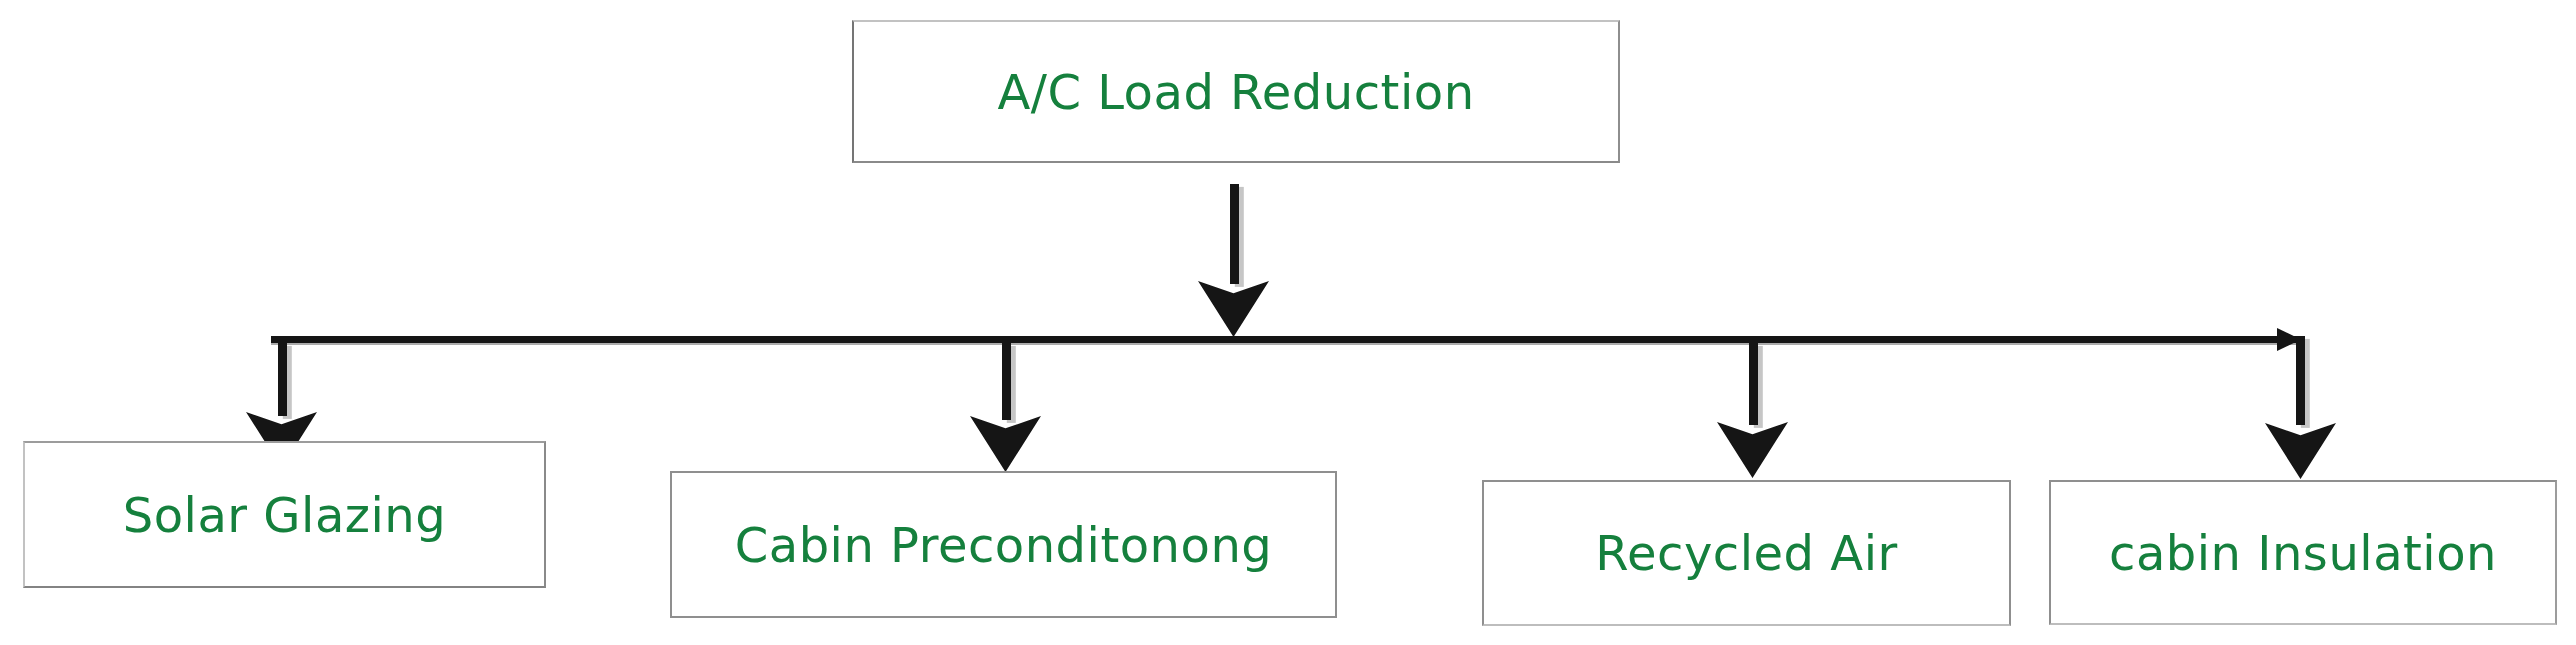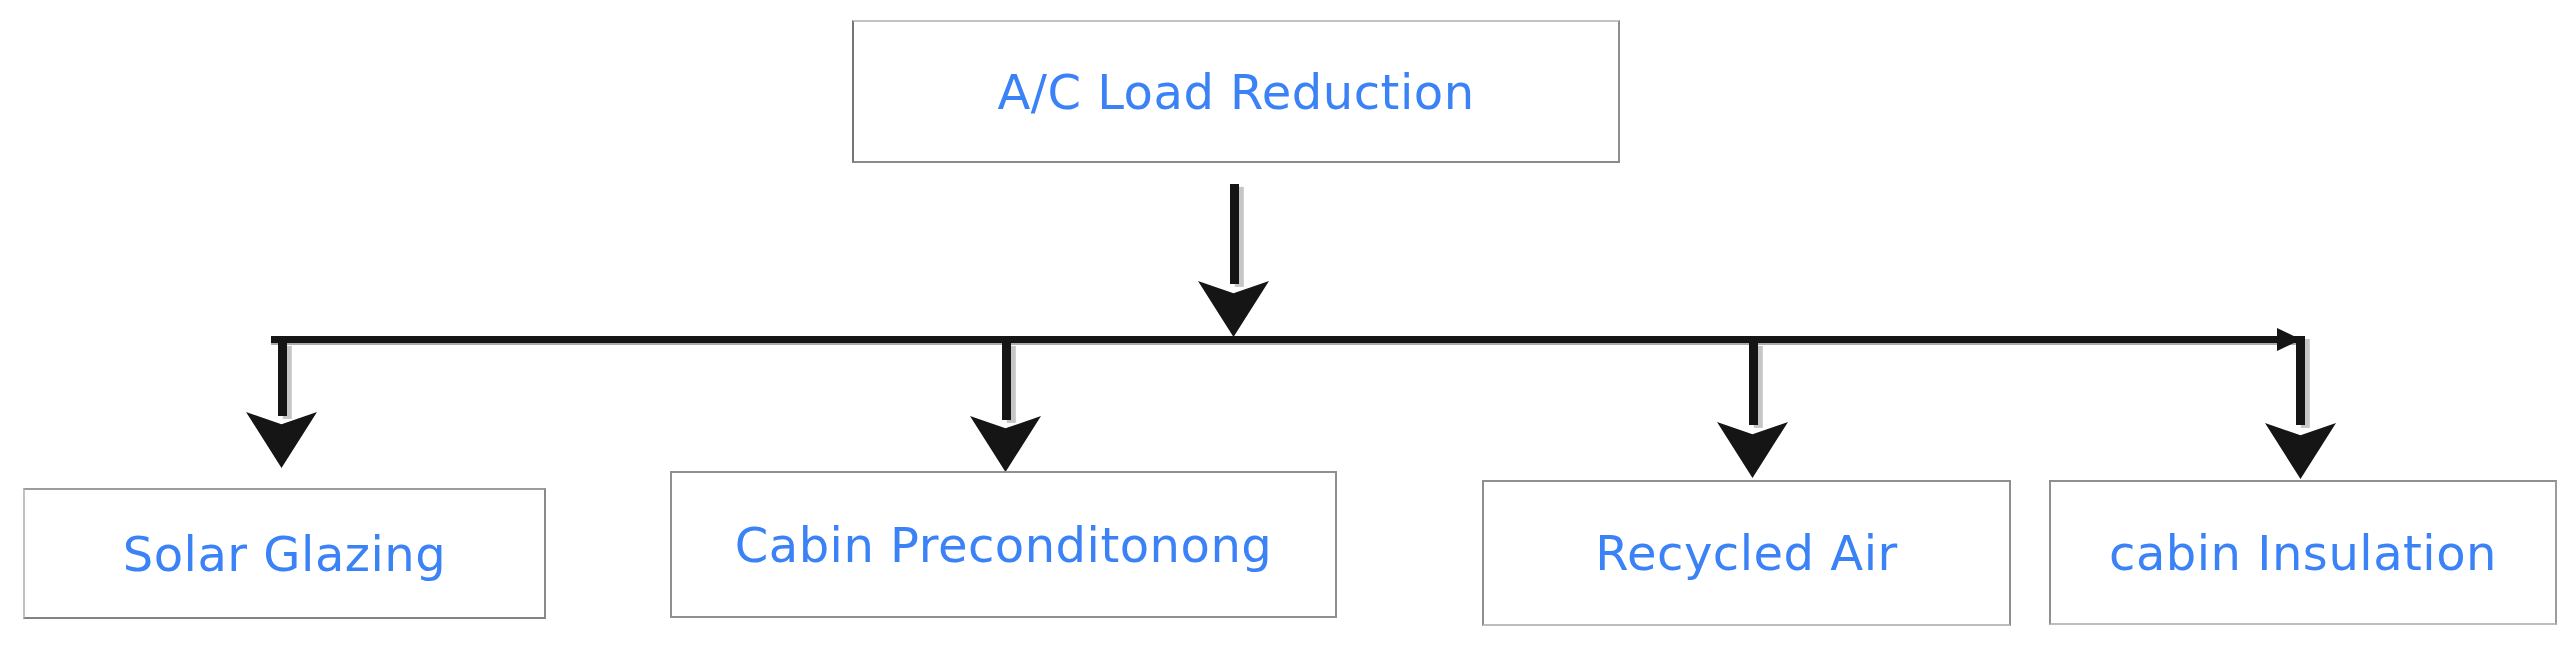--- a/index.html
+++ b/index.html
@@ -19,30 +19,30 @@
   
   .node {
     position: absolute;
     box-sizing: border-box;
     background: #ffffff;
     border: 2.9px solid #8f8f8f;
     display: flex;
     align-items: center;
     justify-content: center;
     font-size: 48px;
-    color: #3b82f6;
+    color: #15803d;
     letter-spacing: 0.5px;
     white-space: nowrap;
   }
   .node-root {
     left: 852px; top: 20px; width: 768px; height: 143px;
     border-color: #c2c2c2 #8e8e8e #8a8a8a #757575;
   }
   .node-1 {
-    left: 23px; top: 488px; width: 523px; height: 131px;
+    left: 23px; top: 441px; width: 523px; height: 147px;
     border-color: #9c9c9c #8a8a8a #838383 #c2c2c2;
   }
   .node-2 { left: 670px;  top: 471px; width: 667px; height: 147px; }
   .node-3 { left: 1482px; top: 480px; width: 529px; height: 146px;
     border-color: #8f8f8f #8f8f8f #bdbdbd #8f8f8f; }
   .node-4 { left: 2049px; top: 480px; width: 508px; height: 145px;
     border-color: #8f8f8f #9c9c9c #bdbdbd #8f8f8f; }
 
   
   .shaft-v {

